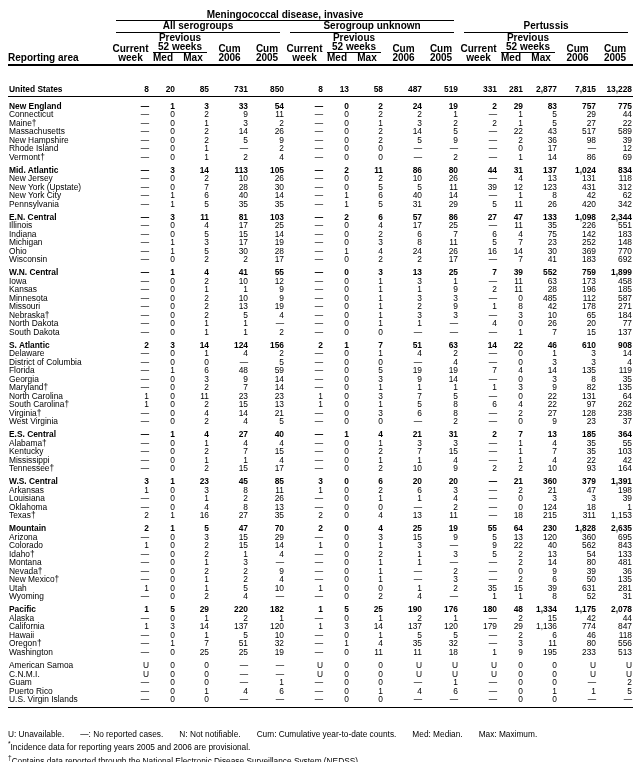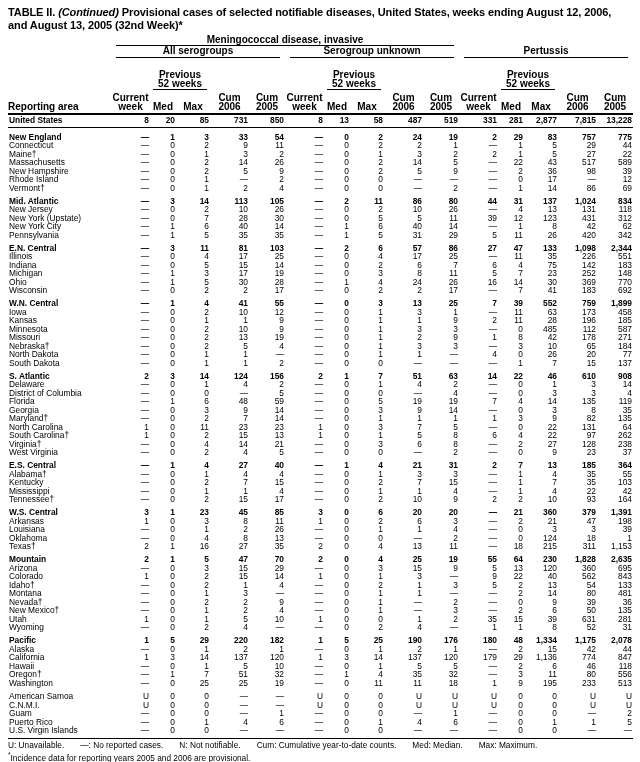--- a/index.html
+++ b/index.html
@@ -16,44 +16,43 @@
   table { border-collapse:collapse; table-layout:fixed; width:624px; margin-top:4px; }
   col.c-area { width:103px; }
   col.c-cw  { width:39px; }
   col.c-med { width:26px; }
   col.c-max { width:34px; }
   col.c-c06 { width:39px; }
   col.c-c05 { width:36px; }
 
   th { font-weight:bold; font-size:10px; line-height:9.3px; padding:0; vertical-align:bottom; text-align:center; white-space:nowrap; }
   th .ul { display:block; border-bottom:1px solid #000; padding-bottom:1px; margin:0 5px; }
-  th .ul2 { display:block; border-bottom:1px solid #000; padding-bottom:1px; margin:12px 3px; white-space:pre-line; }
+  th .ul2 { display:block; border-bottom:1px solid #000; padding-bottom:1px; margin:0 3px; white-space:pre-line; }
   th.area-h { text-align:left; vertical-align:bottom; }
   th.two { white-space:pre-line; }
   th.hrule { border-bottom:2px solid #000; padding-bottom:2px; }
 
   td { font-size:8.4px; line-height:8.5px; padding:0 1px 0 0; white-space:nowrap; vertical-align:bottom; }
   td.area { text-align:left; padding-left:1px; }
   td.num { text-align:right; }
-  tr.national td { font-weight:bold; border-bottom:1px solid #000; padding-top:1px; padding-bottom:2.5px; }
+  tr.national td { font-weight:bold; border-bottom:1px solid #000; padding-top:19px; padding-bottom:2.5px; }
   tr.region td { font-weight:bold; padding-top:4.5px; }
   tr.gap td { padding-top:5px;margin-top:20px; }
   tbody tr.last td { border-bottom:1.5px solid #000; padding-bottom:3px; }
 
   .footnotes { font-size:8.3px; line-height:9.4px; margin-top:2px; }
   .legend { display:flex; }
-  .legend span { margin-right:0; }
+  .legend span { margin-right:0;margin-top:20px; }
   .legend span + span { margin-left:16px; }
   .note sup { font-size:6.5px; }
 </style>
 </head>
 <body>
 
 <div class="page">
-  <div class="title"><span>TABLE II.</span> <span class="cont">(Continued)</span> <span>Provisional cases of selected notifiable diseases, United States, weeks ending August 12, 2006, and August 13, 2005 (32nd Week)*</span></div>
 
   <table>
     <colgroup>
       <col class="c-area">
       <col class="c-cw">
         <col class="c-med">
         <col class="c-max">
         <col class="c-c06">
         <col class="c-c05">
       <col class="c-cw">

